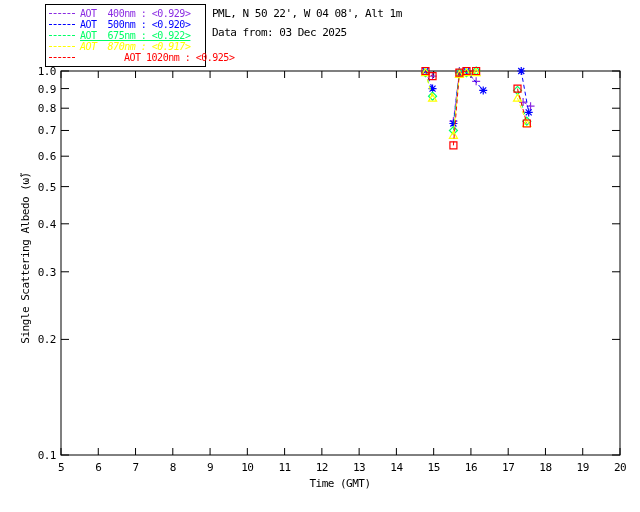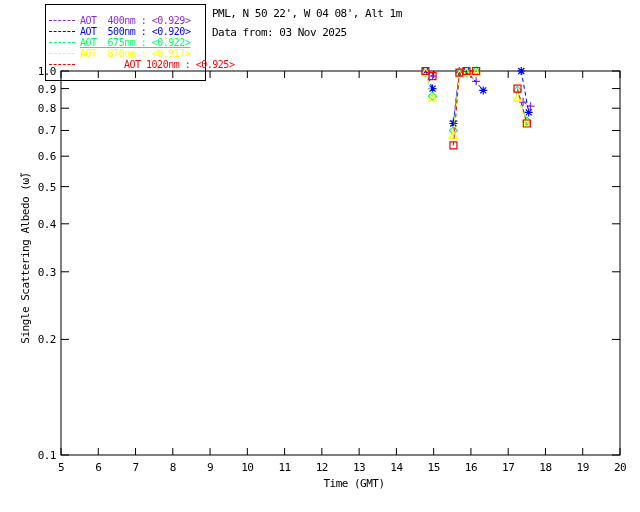--- a/index.html
+++ b/index.html
@@ -1,48 +1,48 @@
 <!DOCTYPE html>
 <html><head>
 <meta charset="utf-8">
 <style>
   html,body{margin:0;padding:0;background:#fff;}
   .screen{position:relative;width:640px;height:512px;background:#ffffff;overflow:hidden;
           font-family:"DejaVu Sans Mono","Liberation Mono",monospace;color:#000;}
   .legend-box{position:absolute;left:45px;top:4px;width:161px;border:1px solid #000;
-              background:#fff;padding:10px 3px;box-sizing:border-box;}
+              background:#fff;padding:3px 3px;box-sizing:border-box;}
   .legend-row{display:flex;align-items:center;height:11px;font-size:10px;white-space:pre;}
   .legend-dash{display:inline-block;width:26px;height:0;border-top:1px dashed currentColor;margin-right:5px;flex:0 0 auto;}
   .legend-text{letter-spacing:-0.5px;}
   .hdr{position:absolute;left:212px;font-size:11px;letter-spacing:-0.5px;white-space:pre;}
   .hdr1{top:7px;}
   .hdr2{top:26px;}
   .ylab{position:absolute;left:25px;top:258px;font-size:11px;letter-spacing:-0.5px;white-space:nowrap;
         transform:translate(-50%,-50%) rotate(-90deg);}
-  .xlab{position:absolute;left:354px;top:477px;font-size:11px;letter-spacing:-0.5px;
+  .xlab{position:absolute;left:340px;top:477px;font-size:11px;letter-spacing:-0.5px;
         transform:translateX(-50%);white-space:nowrap;}
   svg text{font-family:"DejaVu Sans Mono","Liberation Mono",monospace;font-size:11px;fill:#000;letter-spacing:-0.5px;}
 </style>
 </head>
 <body>
 
 <div class="screen">
 
   <div class="legend-box">
     <div id="legend-rows">
         <div class="legend-row" style="color: rgb(138, 43, 226);"><span class="legend-dash"></span><span class="legend-text">AOT  400nm : &lt;0.929&gt;</span></div>
         <div class="legend-row" style="color: rgb(0, 0, 255);"><span class="legend-dash"></span><span class="legend-text">AOT  500nm : &lt;0.920&gt;</span></div>
         <div class="legend-row" style="color: rgb(0, 255, 102); text-decoration: underline;"><span class="legend-dash"></span><span class="legend-text">AOT  675nm : &lt;0.922&gt;</span></div>
-        <div class="legend-row" style="color: rgb(255, 255, 0);"><span class="legend-dash"></span><span class="legend-text">AOT  870nm : &lt;0.917&gt;</span></div>
+        <div class="legend-row" style="color: rgb(255, 255, 0); font-style: italic;"><span class="legend-dash"></span><span class="legend-text">AOT  870nm : &lt;0.917&gt;</span></div>
         <div class="legend-row" style="color: rgb(255, 0, 0); gap: 44px;"><span class="legend-dash"></span><span class="legend-text">AOT 1020nm : &lt;0.925&gt;</span></div>
       </div>
   </div>
 
   <div class="hdr hdr1">PML, N 50 22', W 04 08', Alt 1m</div>
-  <div class="hdr hdr2">Data from: 03 Nov 2025</div>
+  <div class="hdr hdr2">Data from: 03 Dec 2025</div>
 
   <div class="ylab">Single Scattering Albedo (ω̃)</div>
   <div class="xlab">Time (GMT)</div>
 
   <svg id="plot" width="640" height="512" viewBox="0 0 640 512" style="position:absolute;left:0;top:0;">
       <rect x="61" y="71" width="559" height="384" fill="none" stroke="#000" stroke-width="1"></rect>
       <line x1="61" y1="455" x2="61" y2="448" stroke="#000"></line>
       <line x1="61" y1="71" x2="61" y2="78" stroke="#000"></line>
       <text x="61" y="471" text-anchor="middle">5</text>
       <line x1="98.26666666666667" y1="455" x2="98.26666666666667" y2="448" stroke="#000"></line>

